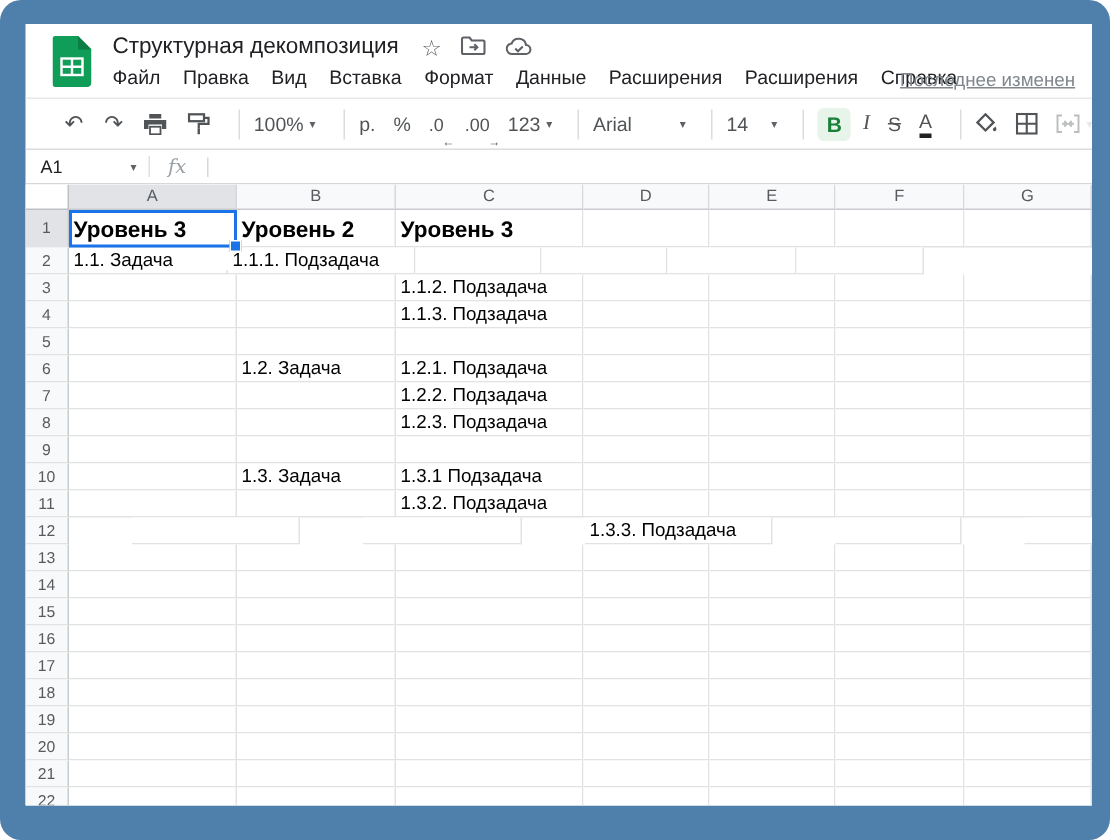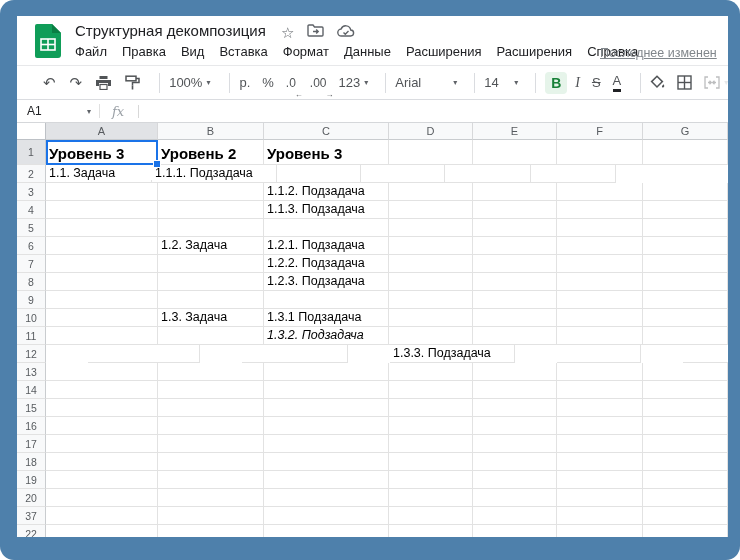--- a/index.html
+++ b/index.html
@@ -327,21 +327,21 @@
           </div>
           <div class="g-cell" style="width: 84px;"></div>
           <div class="g-cell" style="width: 84px;"></div>
           <div class="g-cell" style="width: 86px;"></div>
           <div class="g-cell" style="width: 85px;"></div>
         </div>
         <div class="g-row" style="height: 18px;">
           <div class="g-rowhead">11</div>
           <div class="g-cell" style="width: 112px;"></div>
           <div class="g-cell" style="width: 106px;"></div>
-          <div class="g-cell s-normal" style="width: 125px; font-style: italic;">
+          <div class="g-cell s-normal" style="width: 125px;">
             <span>1.3.2. Подзадача</span>
           </div>
           <div class="g-cell" style="width: 84px;"></div>
           <div class="g-cell" style="width: 84px;"></div>
           <div class="g-cell" style="width: 86px;"></div>
           <div class="g-cell" style="width: 85px;"></div>
         </div>
         <div class="g-row" style="height: 18px; gap: 42px;">
           <div class="g-rowhead">12</div>
           <div class="g-cell" style="width: 112px;"></div>
@@ -428,21 +428,21 @@
           <div class="g-rowhead">20</div>
           <div class="g-cell" style="width: 112px;"></div>
           <div class="g-cell" style="width: 106px;"></div>
           <div class="g-cell" style="width: 125px;"></div>
           <div class="g-cell" style="width: 84px;"></div>
           <div class="g-cell" style="width: 84px;"></div>
           <div class="g-cell" style="width: 86px;"></div>
           <div class="g-cell" style="width: 85px;"></div>
         </div>
         <div class="g-row" style="height: 18px;">
-          <div class="g-rowhead">37</div>
+          <div class="g-rowhead">21</div>
           <div class="g-cell" style="width: 112px;"></div>
           <div class="g-cell" style="width: 106px;"></div>
           <div class="g-cell" style="width: 125px;"></div>
           <div class="g-cell" style="width: 84px;"></div>
           <div class="g-cell" style="width: 84px;"></div>
           <div class="g-cell" style="width: 86px;"></div>
           <div class="g-cell" style="width: 85px;"></div>
         </div>
         <div class="g-row" style="height: 18px;">
           <div class="g-rowhead">22</div>

